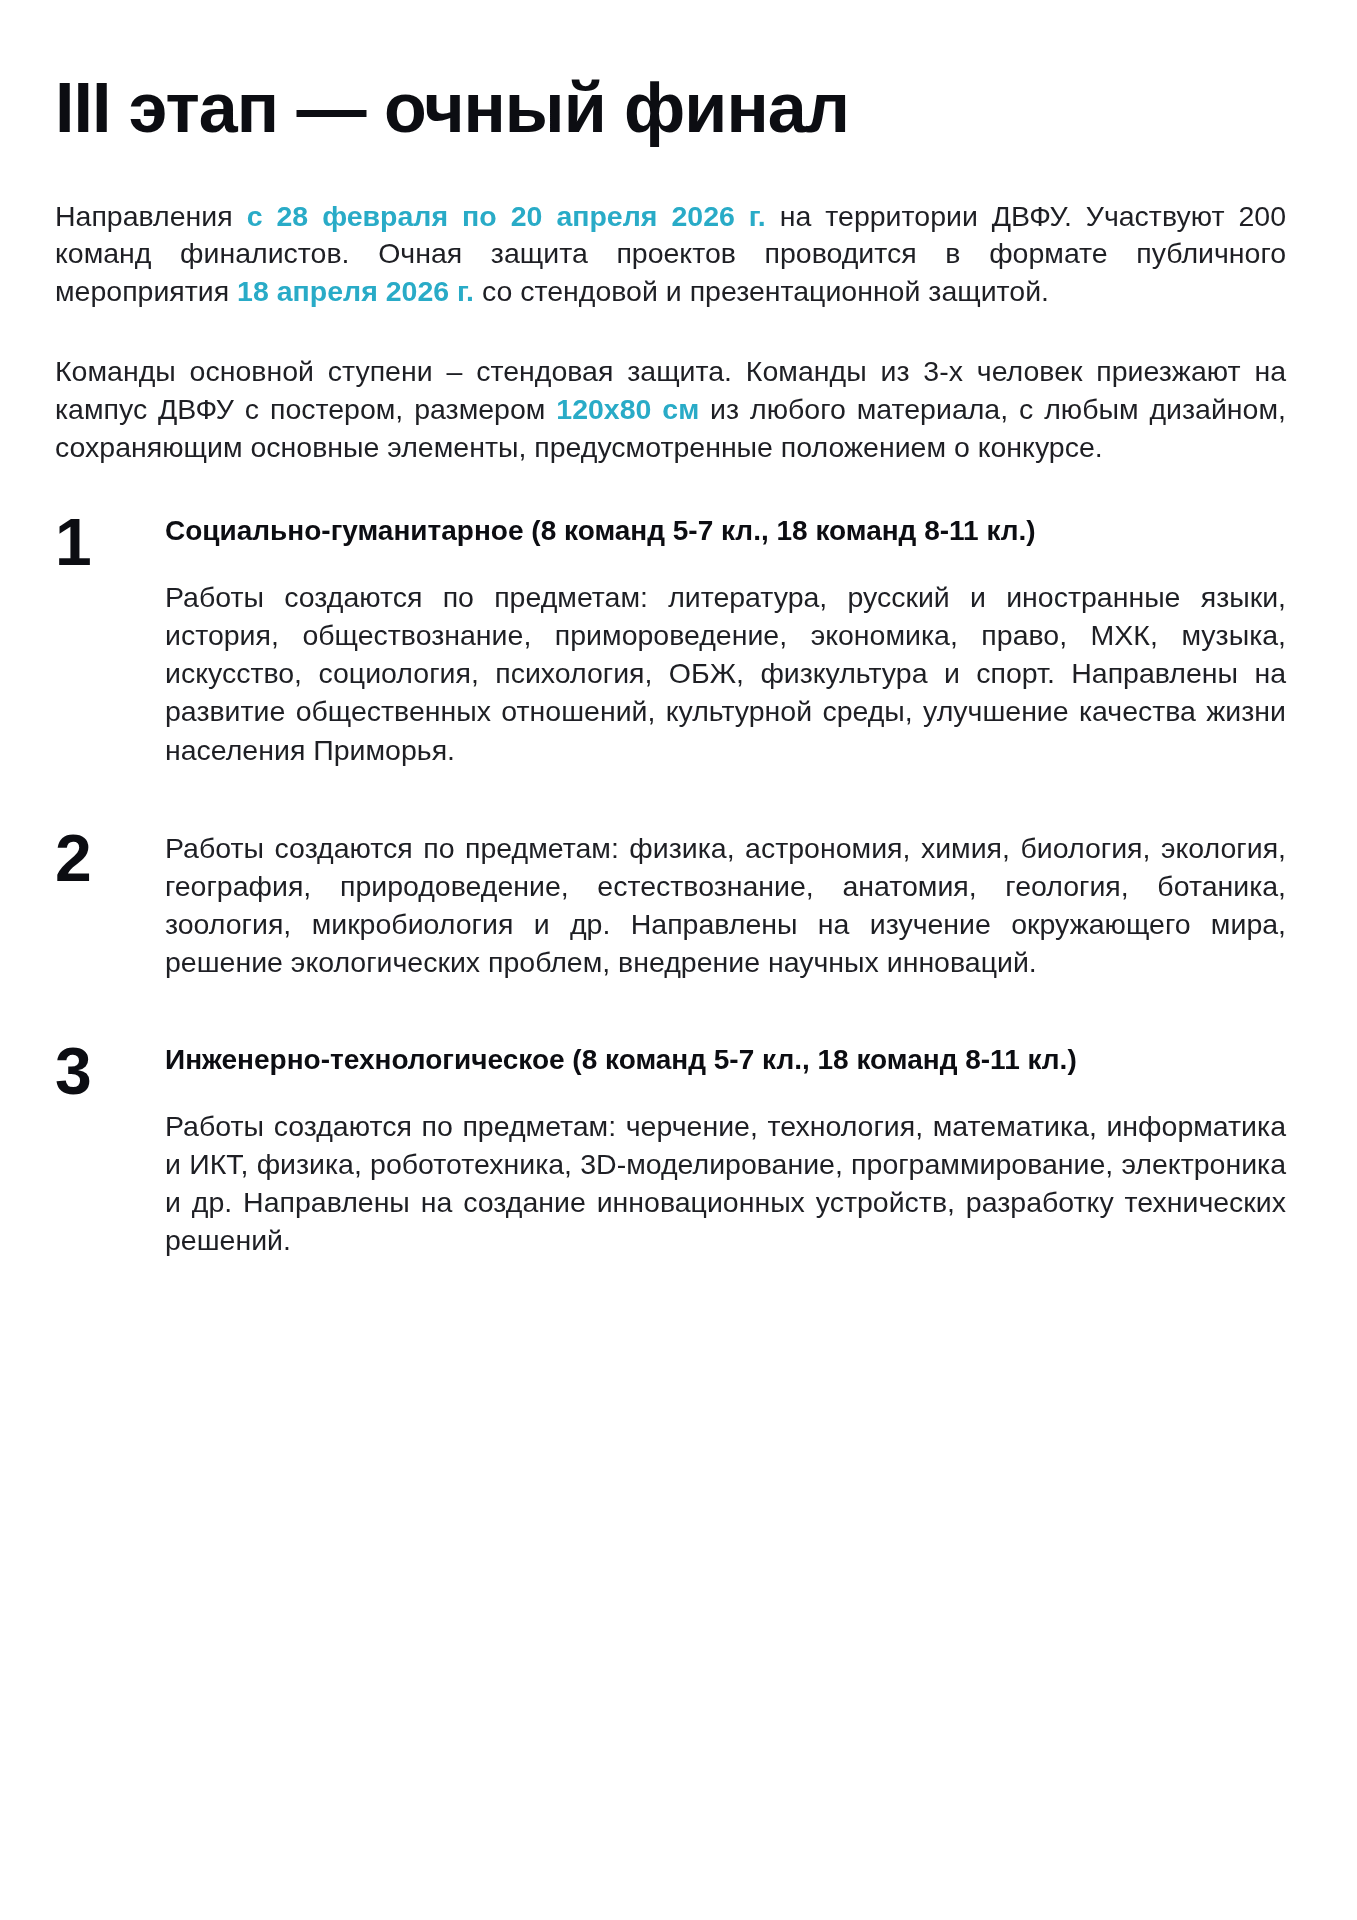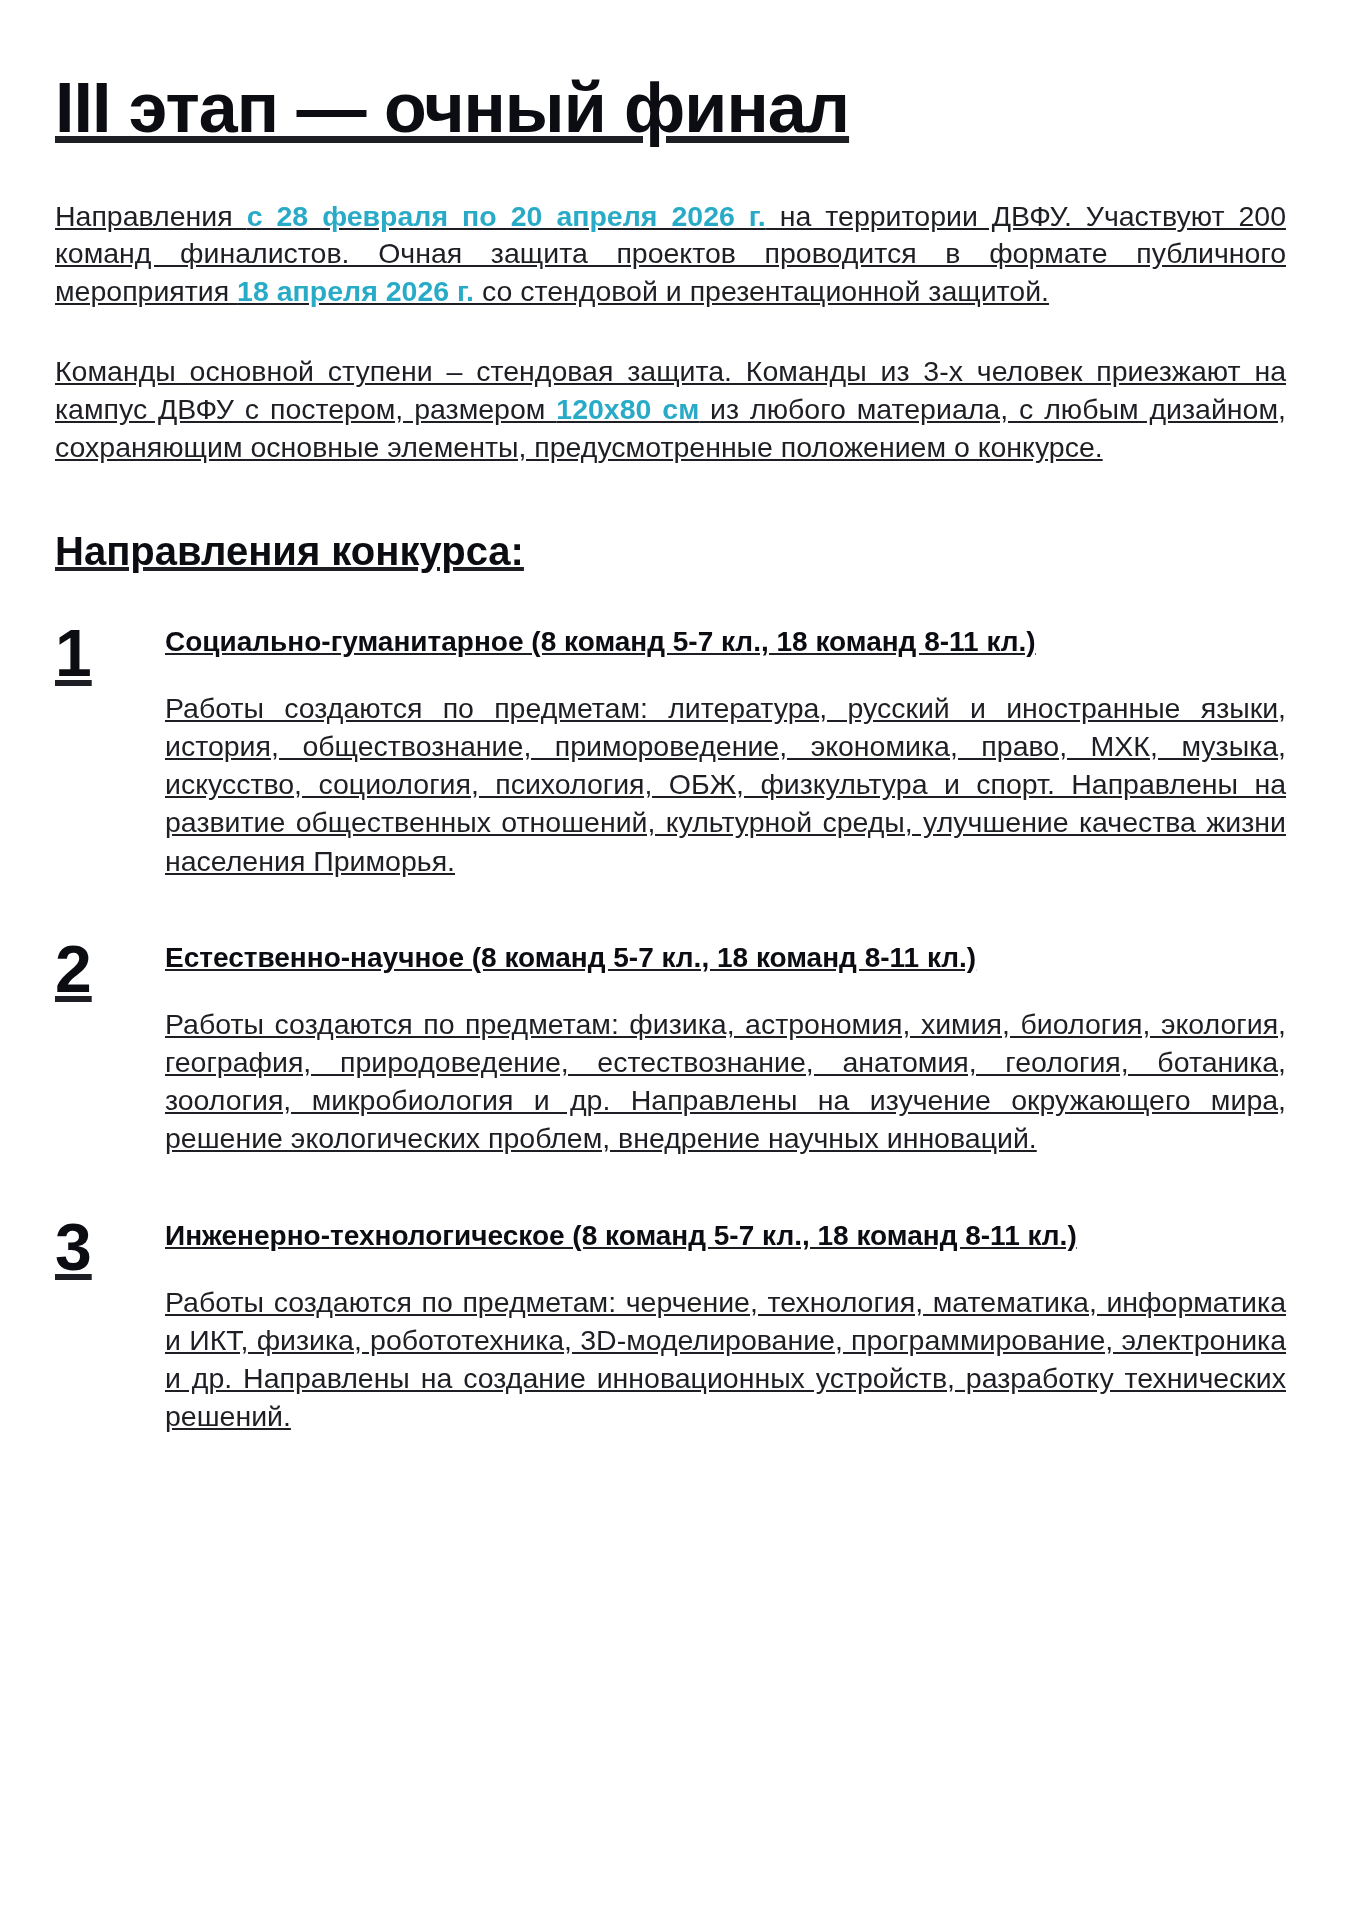--- a/index.html
+++ b/index.html
@@ -14,21 +14,20 @@
     background: var(--bg);
     font-family: "Liberation Sans", sans-serif;
     color: var(--ink);
   }
   .page {
     width: 1357px;
     height: 1504px;
     padding: 64px 71px 0 55px;
     overflow: hidden;
     background: var(--bg);
-    text-decoration: underline;
   }
   .doc-title {
     font-size: 70px;
     font-weight: 800;
     letter-spacing: -1px;
     color: var(--ink-heavy);
     margin: 8px 0 52px 0;
     line-height: 1.05;
   }
   .body-par {
@@ -80,34 +79,32 @@
 
 <div class="page">
 
   <h1 class="doc-title">III этап — очный финал</h1>
 
   <p class="body-par"><span>Направления </span><span class="hl">с 28 февраля по 20 апреля 2026 г.</span><span> на территории ДВФУ. Участвуют 200 команд финалистов. Очная защита проектов проводится в формате публичного мероприятия </span><span class="hl">18 апреля 2026 г.</span><span> со стендовой и презентационной защитой.</span></p>
 
   <p class="body-par"><span>Команды основной ступени – стендовая защита. Команды из 3-х человек приезжают на кампус ДВФУ с постером, размером </span><span class="hl">120x80 см</span><span> из любого материала, с любым дизайном, сохраняющим основные элементы, предусмотренные положением о конкурсе.</span></p>
 
 
-  <h2 class="section-heading">Направления конкурса:</h2>
 
   <div class="direction-item">
     <div class="direction-number">1</div>
     <div class="direction-content">
       <div class="direction-title">Социально-гуманитарное (8 команд 5-7 кл., 18 команд 8-11 кл.)</div>
       <div class="direction-body">Работы создаются по предметам: литература, русский и иностранные языки, история, обществознание, примороведение, экономика, право, МХК, музыка, искусство, социология, психология, ОБЖ, физкультура и спорт. Направлены на развитие общественных отношений, культурной среды, улучшение качества жизни населения Приморья.</div>
     </div>
   </div>
 
   <div class="direction-item">
     <div class="direction-number">2</div>
     <div class="direction-content">
-      <div class="direction-title">Естественно-научное (8 команд 5-7 кл., 18 команд 8-11 кл.)</div>
       <div class="direction-body">Работы создаются по предметам: физика, астрономия, химия, биология, экология, география, природоведение, естествознание, анатомия, геология, ботаника, зоология, микробиология и др. Направлены на изучение окружающего мира, решение экологических проблем, внедрение научных инноваций.</div>
     </div>
   </div>
 
   <div class="direction-item">
     <div class="direction-number">3</div>
     <div class="direction-content">
       <div class="direction-title">Инженерно-технологическое (8 команд 5-7 кл., 18 команд 8-11 кл.)</div>
       <div class="direction-body">Работы создаются по предметам: черчение, технология, математика, информатика и ИКТ, физика, робототехника, 3D-моделирование, программирование, электроника и др. Направлены на создание инновационных устройств, разработку технических решений.</div>
     </div>

